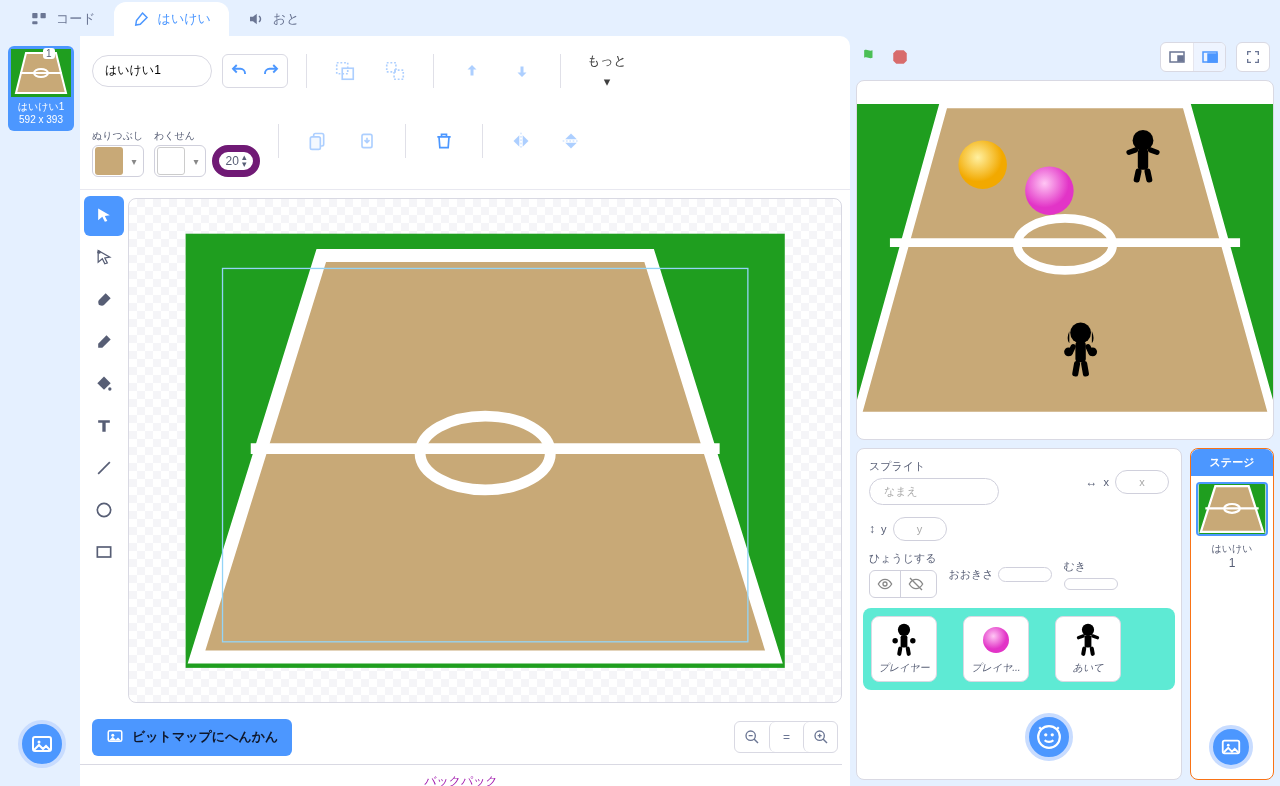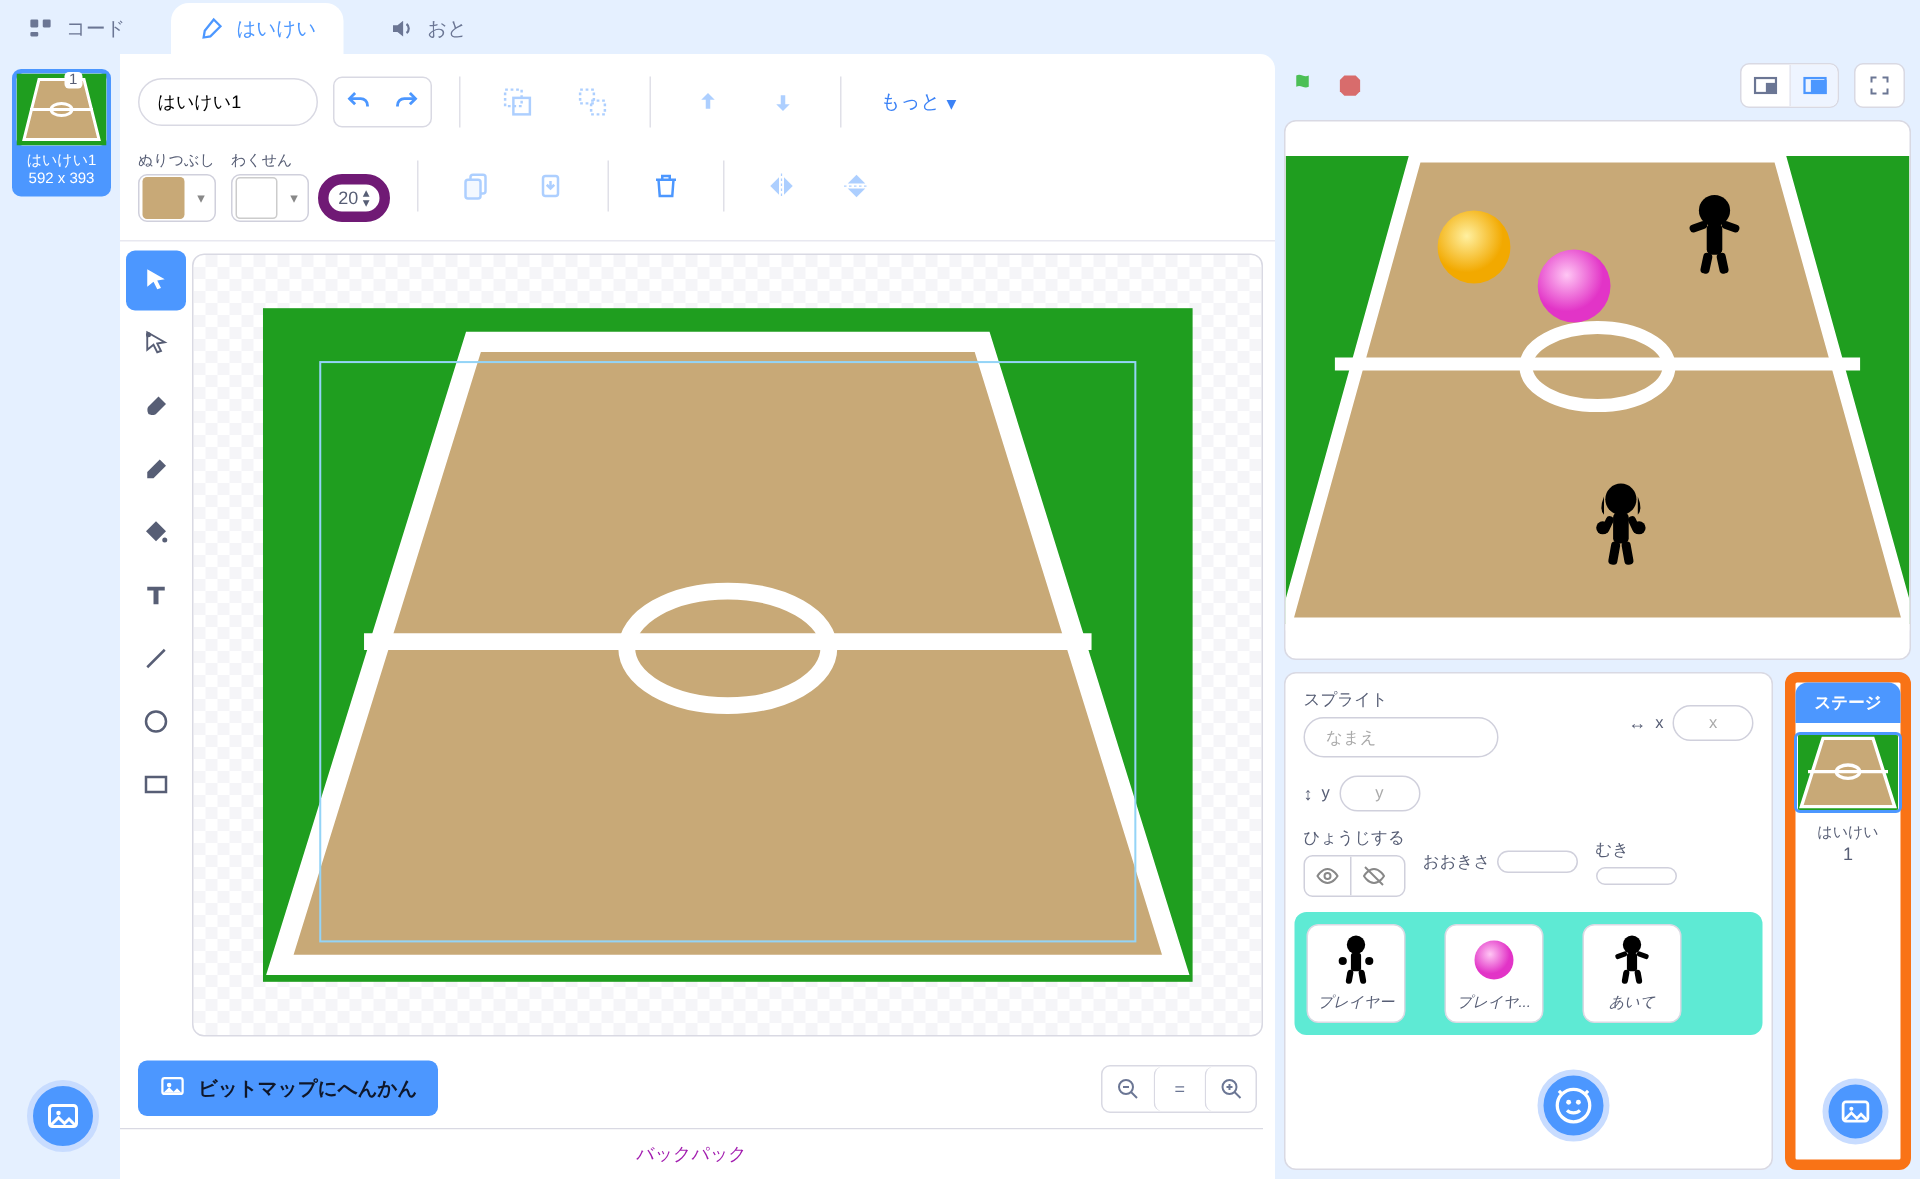--- a/index.html
+++ b/index.html
@@ -12,21 +12,22 @@
   font-size: 12px;
   color: #575e75;
 }
 
 
 .tabs {
   display: flex;
   align-items: flex-end;
   height: 36px;
   padding-left: 0;
-  gap: 12px;
+  gap: 0;
+  margin-left: 12px;
 }
 .tab {
   display: flex;
   align-items: center;
   gap: 8px;
   padding: 8px 18px;
   border-radius: 12px 12px 0 0;
   color: #6b7694;
   cursor: pointer;
   font-size: 13px;
@@ -121,34 +122,35 @@
   cursor: pointer;
   border-radius: 6px;
 }
 .ibtn.half { width: 32px; height: 32px; }
 .ibtn.dim { opacity: 0.45; }
 .sep { width: 1px; height: 34px; background: #e0e0e8; margin: 0 8px; }
 .more-btn {
   display: flex;
   align-items: center;
   gap: 4px;
-  color: #3b82f6;
+  color: #404040;
   font-size: 13px;
   cursor: pointer;
   padding: 4px 8px;
+  flex-direction: column;
 }
 
 .row2 {
   display: flex;
   align-items: center;
   padding: 6px 10px 12px 12px;
   gap: 10px;
   border-bottom: 1px solid #e8e8f0;
 }
-.small-lbl { font-size: 10px; color: #575e75; margin-bottom: 2px; }
+.small-lbl { font-size: 10px; color: #575e75; margin-bottom: 2px; margin-top: 24px; }
 .swatch-combo {
   display: flex;
   align-items: center;
   border: 1px solid #d0d0dc;
   border-radius: 6px;
   overflow: hidden;
   height: 32px;
 }
 .swatch { width: 28px; height: 28px; margin: 2px; border-radius: 3px; }
 .swatch.fill { background: #c8a977; }
@@ -823,21 +825,21 @@
           <svg width="26" height="26" viewBox="0 0 24 24" fill="#fff">
               <circle cx="12" cy="12" r="10" fill="none" stroke="#fff" stroke-width="2"></circle>
               <circle cx="9" cy="10" r="1.5"></circle>
               <circle cx="15" cy="10" r="1.5"></circle>
               <path d="M8 15c2 2 6 2 8 0" stroke="#fff" fill="none" stroke-width="2"></path>
               <path d="M5 5l-2-2M19 5l2-2" stroke="#fff" stroke-width="2"></path>
             </svg>
         </div>
       </div>
 
-      <div class="stage-col" style="background:#fff; border:7px solid #f97316; border-radius:8px; position:relative; padding-bottom:60px;">
+      <div class="stage-col" style="background:#fff; border:1px solid #f97316; border-radius:8px; position:relative; padding-bottom:60px;">
         <div class="stage-lbl">ステージ</div>
         <div class="stage-thumb">
           <svg viewBox="0 0 60 45" class="field-svg">
               <rect width="60" height="45" fill="#1f9e1f"></rect>
               <polygon points="15,2 45,2 58,43 2,43" fill="#c8a977" stroke="#fff" stroke-width="2"></polygon>
               <line x1="6" y1="22" x2="54" y2="22" stroke="#fff" stroke-width="2"></line>
               <ellipse cx="30" cy="22" rx="7" ry="4" fill="none" stroke="#fff" stroke-width="2"></ellipse>
             </svg>
         </div>
         <div class="stage-meta">はいけい</div>

